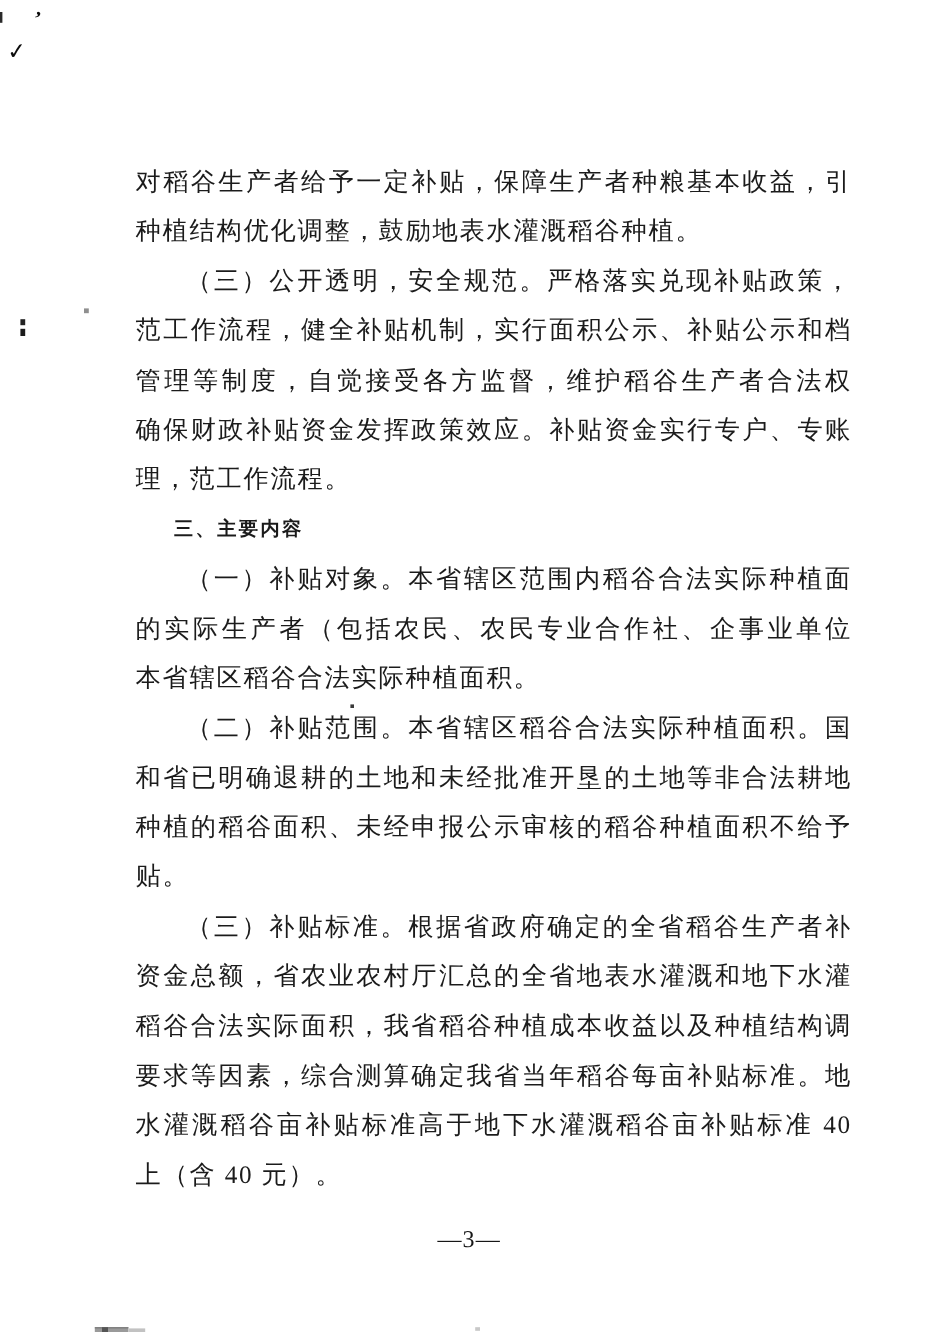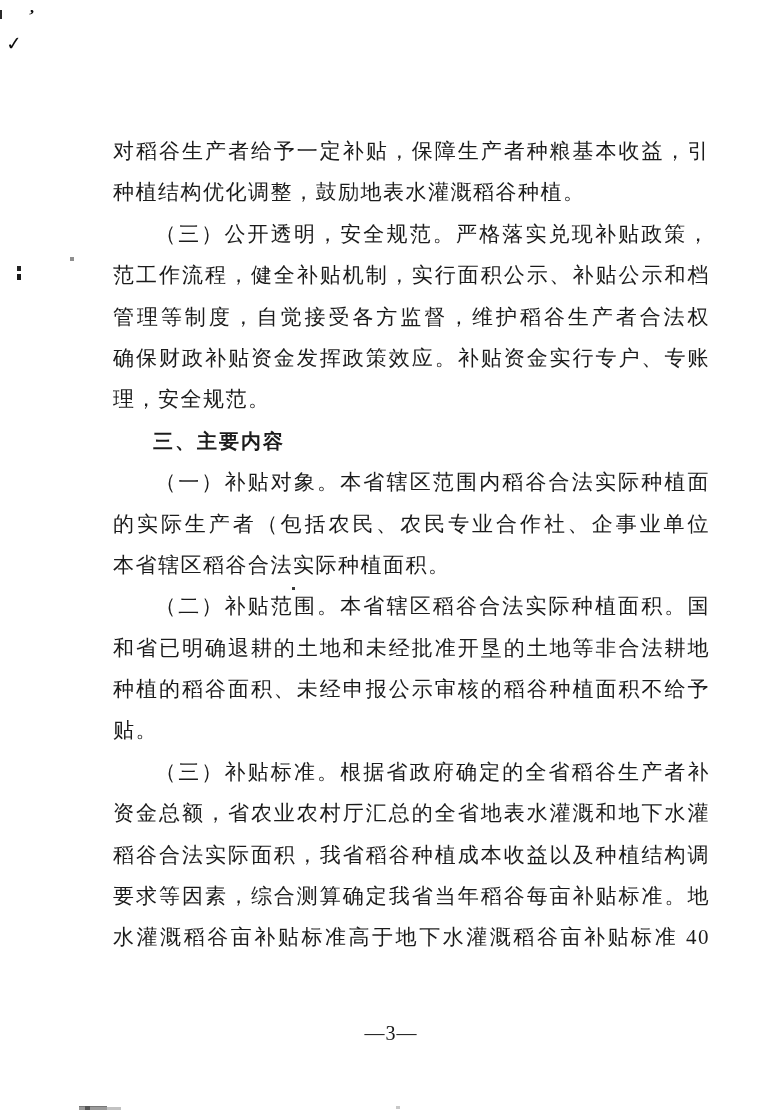--- a/index.html
+++ b/index.html
@@ -29,21 +29,21 @@
   .line.last{
     text-align:left;
     text-align-last:left;
   }
   .block.indent .line:first-child{
     text-indent:2em;
   }
   .block.heading .line{
     font-family:"Liberation Sans","DejaVu Sans",sans-serif;
     font-weight:bold;
-    font-size:20px;
+    font-size:16px;
     letter-spacing:2px;
     text-align:left;
     text-align-last:left;
   }
   .pagenum{
     position:absolute;
     left:0;top:1022px;
     width:100%;
     text-align:center;
     font-size:20px;
@@ -93,21 +93,21 @@
   <div class="textblock" id="doc-body">
       <div class="block">
         <div class="line">对稻谷生产者给予一定补贴，保障生产者种粮基本收益，引导</div>
         <div class="line last">种植结构优化调整，鼓励地表水灌溉稻谷种植。</div>
       </div>
       <div class="block indent">
         <div class="line">（三）公开透明，安全规范。严格落实兑现补贴政策，规</div>
         <div class="line">范工作流程，健全补贴机制，实行面积公示、补贴公示和档案</div>
         <div class="line">管理等制度，自觉接受各方监督，维护稻谷生产者合法权益，</div>
         <div class="line">确保财政补贴资金发挥政策效应。补贴资金实行专户、专账管</div>
-        <div class="line last">理，安全规范。</div>
+        <div class="line last">理，范工作流程。</div>
       </div>
       <div class="block indent heading">
         <div class="line last">三、主要内容</div>
       </div>
       <div class="block indent">
         <div class="line">（一）补贴对象。本省辖区范围内稻谷合法实际种植面积</div>
         <div class="line">的实际生产者（包括农民、农民专业合作社、企事业单位等）。</div>
         <div class="line last">本省辖区稻谷合法实际种植面积。</div>
       </div>
       <div class="block indent">
@@ -115,18 +115,19 @@
         <div class="line">和省已明确退耕的土地和未经批准开垦的土地等非合法耕地上</div>
         <div class="line">种植的稻谷面积、未经申报公示审核的稻谷种植面积不给予补</div>
         <div class="line last">贴。</div>
       </div>
       <div class="block indent">
         <div class="line">（三）补贴标准。根据省政府确定的全省稻谷生产者补贴</div>
         <div class="line">资金总额，省农业农村厅汇总的全省地表水灌溉和地下水灌溉</div>
         <div class="line">稻谷合法实际面积，我省稻谷种植成本收益以及种植结构调整</div>
         <div class="line">要求等因素，综合测算确定我省当年稻谷每亩补贴标准。地表</div>
         <div class="line">水灌溉稻谷亩补贴标准高于地下水灌溉稻谷亩补贴标准 40 元以</div>
+        <div class="line last">上（含 40 元）。</div>
       </div>
     </div>
 
   <div class="pagenum">—3—</div>
 
 </div>
 
 </body></html>

